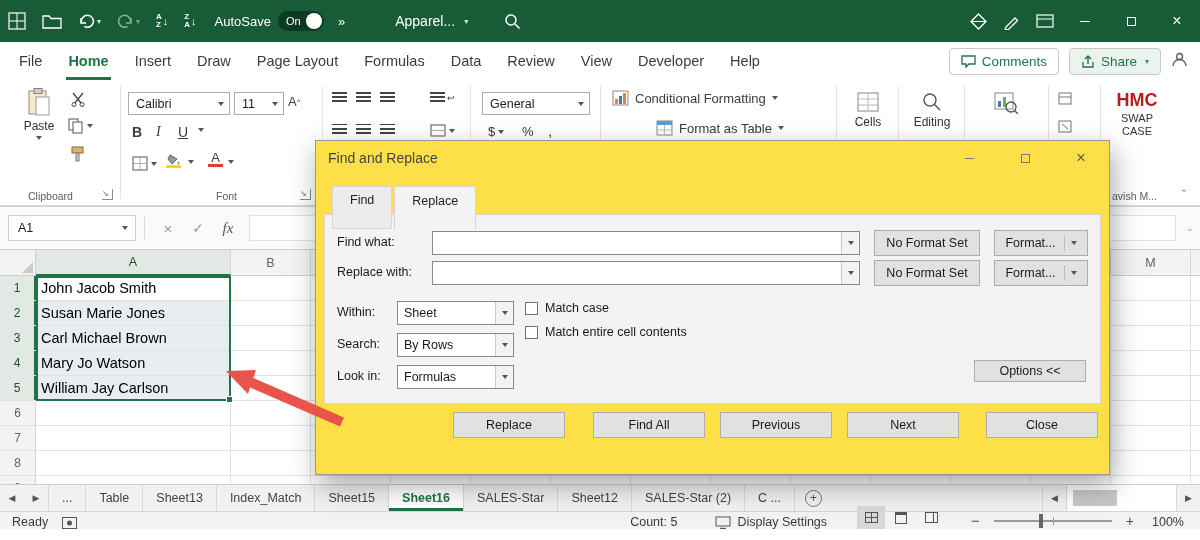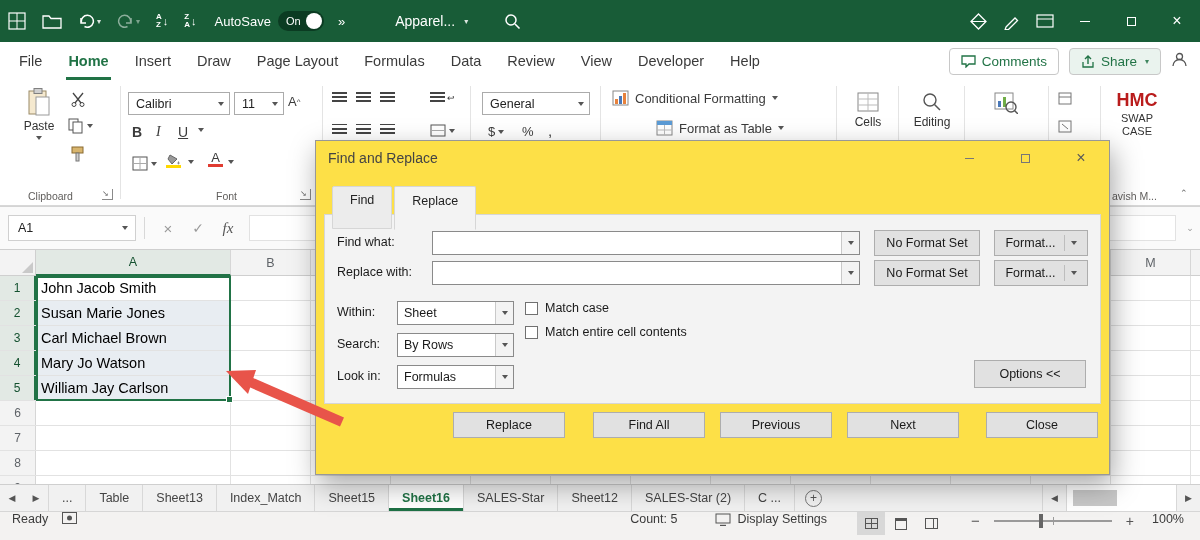--- a/index.html
+++ b/index.html
@@ -98,21 +98,21 @@
   .stab { padding:0 13px; display:flex; align-items:center; border-right:1px solid #d8d8d8; white-space:nowrap; }
   .stab.active { background:#fff; color:#217346; font-weight:bold; box-shadow:inset 0 -3px 0 #1e7145; }
   .stab.partial { max-width:52px; overflow:hidden; }
   .addsheet { width:17px; height:17px; border:1px solid #777; border-radius:50%; align-self:center; margin:0 10px; display:flex; align-items:center; justify-content:center; font-size:12px; color:#555; line-height:1; }
   .hscroll { display:flex; align-items:stretch; margin-left:auto; }
   .hs-btn { width:24px; display:flex; align-items:center; justify-content:center; color:#555; font-size:9px; border-left:1px solid #d8d8d8; }
   .hs-track { width:110px; background:#fff; border-left:1px solid #d8d8d8; position:relative; }
   .hs-thumb { position:absolute; left:6px; top:5px; width:44px; height:16px; background:#c8c8c8; }
 
   
-  .statusbar { position:absolute; top:511px; left:0; right:0; height:29px; background:#f3f2f1; border-top:1px solid #d6d6d6; display:flex; align-items:flex-start; font-size:12.5px; color:#3b3b3b; }
+  .statusbar { position:absolute; top:511px; left:0; right:0; height:18px; background:#f3f2f1; border-top:1px solid #d6d6d6; display:flex; align-items:flex-end; font-size:12.5px; color:#3b3b3b; }
   .sb-item { display:flex; align-items:center; gap:6px; }
   .viewbtn { width:28px; height:23px; display:flex; align-items:center; justify-content:center; }
   .viewbtn.active { background:#d8d8d8; }
   .vb-grid { width:13px; height:11px; border:1px solid #555; background:linear-gradient(#555,#555) center/100% 1px no-repeat,linear-gradient(#555,#555) center/1px 100% no-repeat; }
   .vb-page { width:12px; height:12px; border:1px solid #555; border-top:3px solid #555; }
   .vb-break { width:13px; height:11px; border:1px solid #555; background:linear-gradient(#555,#555) 7px 0/1px 100% no-repeat; }
   .zoom-track { width:118px; height:2px; background:#9a9a9a; position:relative; margin:0 8px; }
   .zoom-notch { position:absolute; left:50%; top:-3px; width:1px; height:8px; background:#9a9a9a; }
   .zoom-thumb { position:absolute; left:38%; top:-6px; width:4px; height:14px; background:#666; }
 </style>
@@ -597,21 +597,21 @@
 
       <div class="cbrow" style="left:200px; top:86px;">
         <div class="cb"></div>
         <span>Match case</span>
       </div>
       <div class="cbrow" style="left:200px; top:110px;">
         <div class="cb"></div>
         <span>Match entire cell contents</span>
       </div>
 
-      <div class="dbtn" style="left:649px; top:145px; width:112px; height:28px;">Options &lt;&lt;</div>
+      <div class="dbtn" style="left:649px; top:145px; width:112px; height:22px;">Options &lt;&lt;</div>
     </div>
 
     <div class="dbtn" style="left:137px; top:271px; width:112px; height:26px;">Replace</div>
     <div class="dbtn" style="left:277px; top:271px; width:112px; height:26px;">Find All</div>
     <div class="dbtn" style="left:404px; top:271px; width:112px; height:26px;">Previous</div>
     <div class="dbtn" style="left:531px; top:271px; width:112px; height:26px;">Next</div>
     <div class="dbtn" style="left:670px; top:271px; width:112px; height:26px;">Close</div>
   </div>
 
   <svg class="arrow-layer" viewBox="0 0 180 95">

